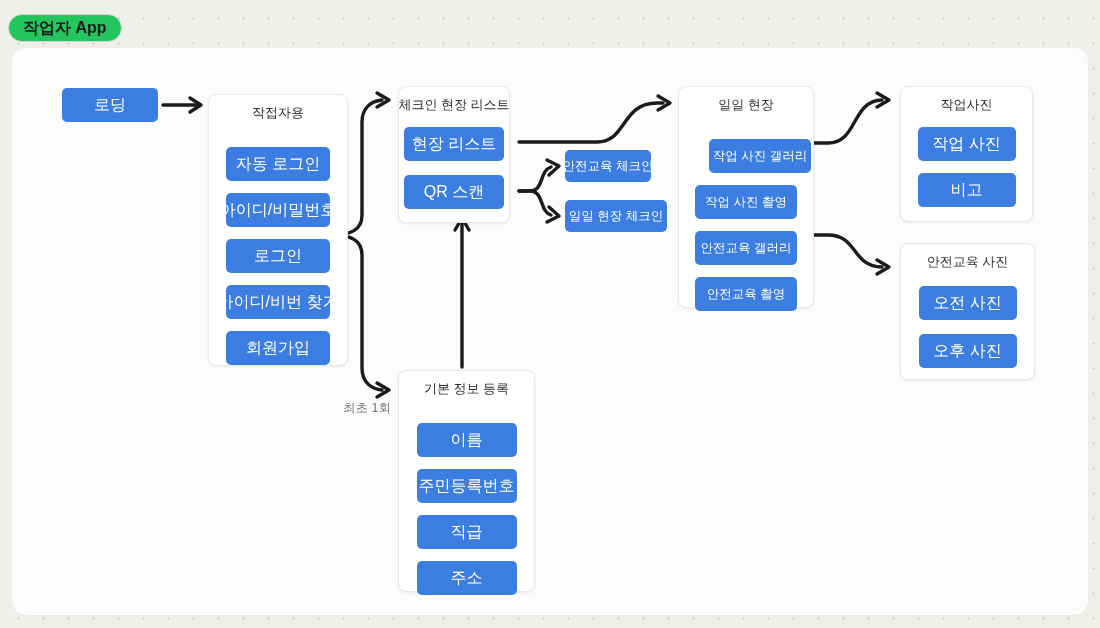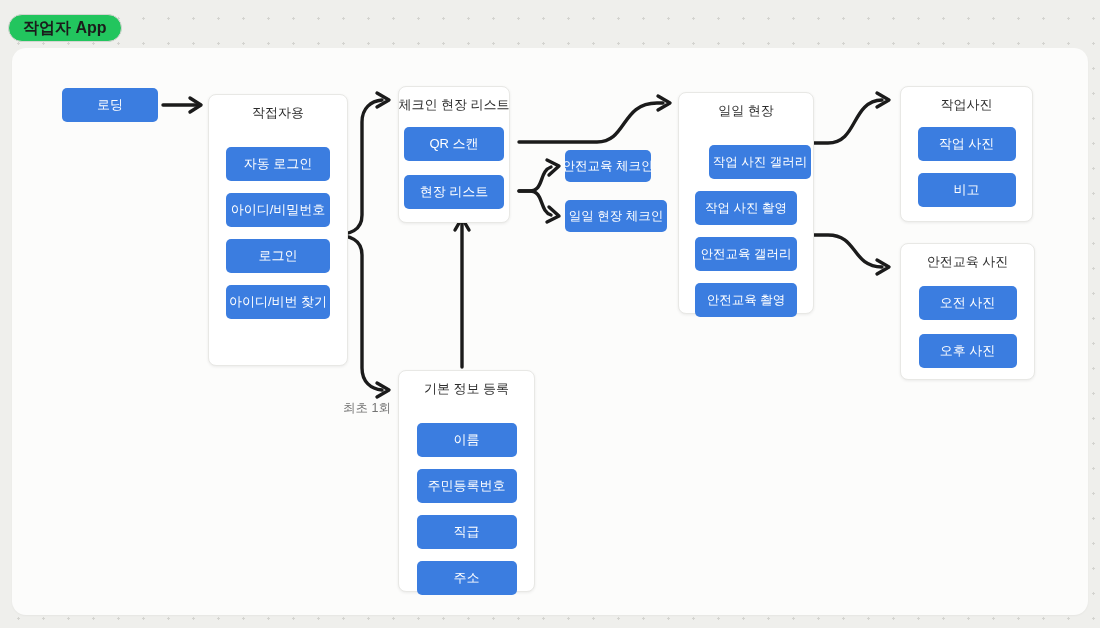--- a/index.html
+++ b/index.html
@@ -59,21 +59,21 @@
     margin-bottom: 13px;
     white-space: nowrap;
   }
   .item, .node {
     background: #3b7de0;
     color: #ffffff;
     border-radius: 5px;
     display: flex;
     align-items: center;
     justify-content: center;
-    font-size: 13px;
+    font-size: 16px;
     white-space: nowrap;
     cursor: pointer;
   }
   .item { width: 104px; height: 34px; }
   .node { position: absolute; z-index: 10; }
   .gap12 { gap: 12px; }
   .gap14 { gap: 14px; }
   .annotation {
     position: absolute;
     font-size: 12.5px;
@@ -105,35 +105,36 @@
 
 <div class="node" style="left:62px; top:88px; width:96px; height:34px;">로딩</div>
 
 <div class="group gap12" style="left:208px; top:94px; width:140px; height:272px;">
   <div class="group-title">작접자용</div>
   <div class="items-col gap12">
     <div class="item">자동 로그인</div>
     <div class="item">아이디/비밀번호</div>
     <div class="item">로그인</div>
     <div class="item">아이디/비번 찾기</div>
+    <div class="item">회원가입</div>
   </div>
 </div>
 
 <div class="group" style="left:398px; top:86px; width:112px; height:137px;">
   <div class="group-title">체크인 현장 리스트</div>
   <div class="items-col gap14">
+    <div class="item" style="width:100px;">현장 리스트</div>
     <div class="item" style="width:100px;">QR 스캔</div>
-    <div class="item" style="width:100px;">현장 리스트</div>
   </div>
 </div>
 
 <div class="node" style="left:565px; top:150px; width:86px; height:32px; font-size:12.5px;">안전교육 체크인</div>
 <div class="node" style="left:565px; top:200px; width:102px; height:32px; font-size:12.5px;">일일 현장 체크인</div>
 
-<div class="group gap12" style="left:678px; top:92px; width:136px; height:222px;">
+<div class="group gap12" style="left:678px; top:86px; width:136px; height:222px;">
   <div class="group-title">일일 현장</div>
   <div class="items-col gap12">
     <div class="item" style="width:102px; font-size:12.5px;margin-left:28px;">작업 사진 갤러리</div>
     <div class="item" style="width:102px; font-size:12.5px;">작업 사진 촬영</div>
     <div class="item" style="width:102px; font-size:12.5px;">안전교육 갤러리</div>
     <div class="item" style="width:102px; font-size:12.5px;">안전교육 촬영</div>
   </div>
 </div>
 
 <div class="group" style="left:900px; top:86px; width:133px; height:136px;">

